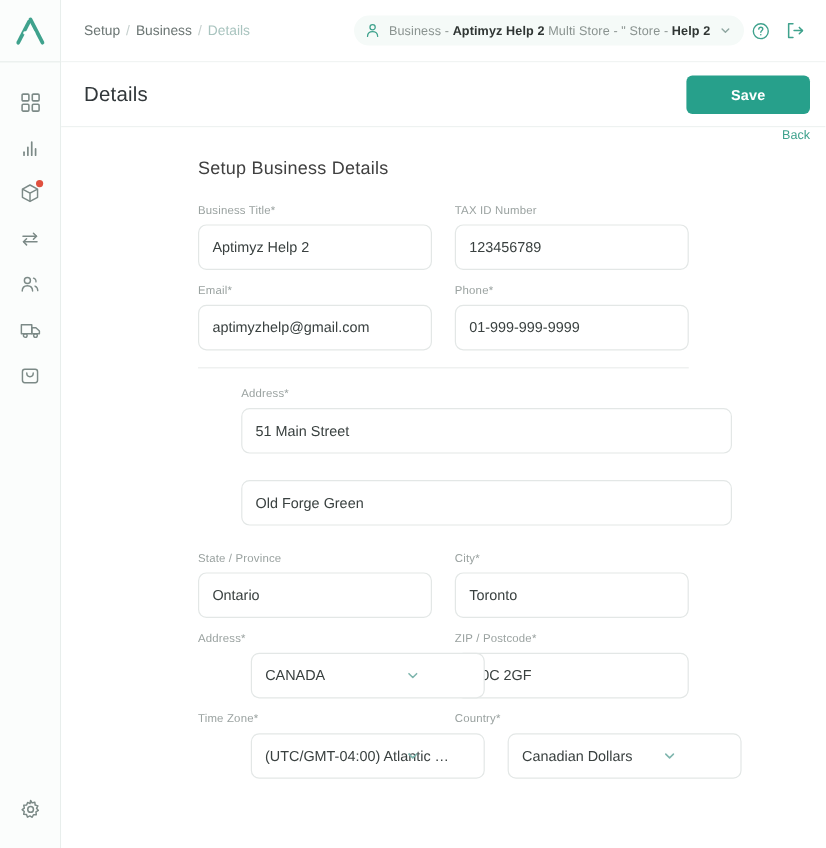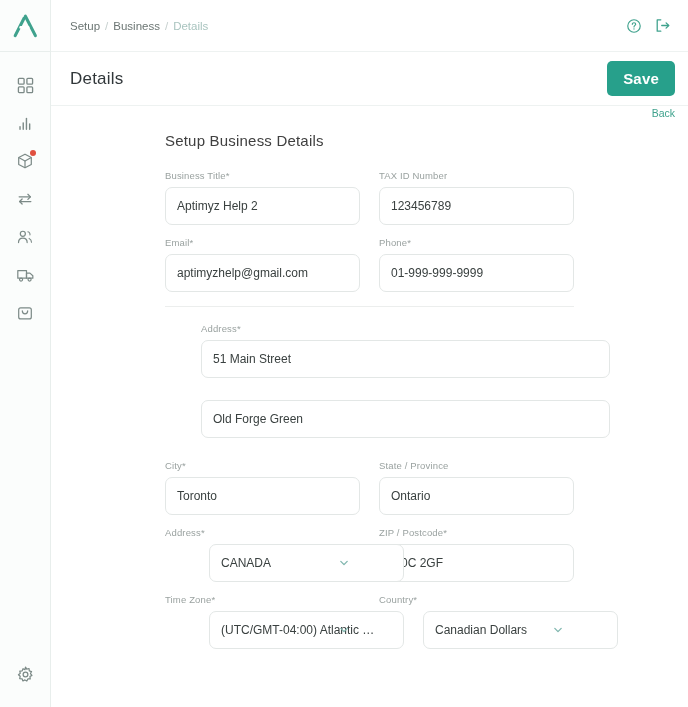--- a/index.html
+++ b/index.html
@@ -140,25 +140,25 @@
   .page-title {
     font-size: 17px;
     color: #31373a;
     font-weight: 400;
     letter-spacing: .2px;
   }
   .head-spacer { flex: 1 1 auto; }
   .save-btn {
     background: #27a08b;
     color: #ffffff;
-    font-size: 15px;
+    font-size: 12px;
     font-weight: 700;
     border: none;
     border-radius: 5px;
-    padding: 9px 16px;
+    padding: 9px 37px;
     cursor: pointer;
     font-family: "Liberation Sans", sans-serif;
     letter-spacing: .2px;
   }
   .back-link {
     position: absolute;
     right: 13px;
     top: 54px;
     font-size: 10.5px;
     color: #3fa28d;
@@ -332,20 +332,30 @@
       <div class="breadcrumb">
         <span class="crumb">Setup</span>
         <span class="crumb-sep">/</span>
         <span class="crumb">Business</span>
         <span class="crumb-sep">/</span>
         <span class="crumb current">Details</span>
       </div>
 
       <div class="topbar-spacer"></div>
 
+      <div class="account-chip">
+        <svg class="person-icon" width="13" height="13" viewBox="0 0 16 16" fill="none">
+          <circle cx="8" cy="4.6" r="2.7" stroke="#3fa28d" stroke-width="1.3"></circle>
+          <path d="M2.8 14 C2.8 10.6 5.2 9 8 9 C10.8 9 13.2 10.6 13.2 14" stroke="#3fa28d" stroke-width="1.3" stroke-linecap="round"></path>
+        </svg>
+        <span class="account-text">Business - <b>Aptimyz Help 2</b><span> Multi Store - " Store - </span><b>Help 2</b></span>
+        <svg class="chev" width="11" height="11" viewBox="0 0 12 12" fill="none">
+          <path d="M3 4.6 L6 7.6 L9 4.6" stroke="#8fa6a1" stroke-width="1.3" stroke-linecap="round" stroke-linejoin="round"></path>
+        </svg>
+      </div>
 
       <div class="topbar-btn">
         <svg width="16" height="16" viewBox="0 0 18 18" fill="none">
           <circle cx="9" cy="9" r="7" stroke="#3fa28d" stroke-width="1.3"></circle>
           <path d="M7.1 7.1 C7.1 5.9 8 5.3 9 5.3 C10.1 5.3 10.9 6 10.9 7 C10.9 8.3 9 8.4 9 10" stroke="#3fa28d" stroke-width="1.3" stroke-linecap="round"></path>
           <circle cx="9" cy="12.3" r="0.75" fill="#3fa28d"></circle>
         </svg>
       </div>
 
       <div class="topbar-btn">
@@ -406,26 +416,26 @@
         <div class="row">
           <div class="col wide">
             <input class="f-input" type="text" value="Old Forge Green" style="">
           </div>
         </div>
 
         <div class="gap-sm"></div>
 
         <div class="row">
           <div class="col">
+            <label class="f-label">State / Province</label>
+            <input class="f-input" type="text" value="Ontario" style="">
+          </div>
+          <div class="col">
             <label class="f-label">City*</label>
             <input class="f-input" type="text" value="Toronto" style="">
-          </div>
-          <div class="col">
-            <label class="f-label">State / Province</label>
-            <input class="f-input" type="text" value="Ontario" style="">
           </div>
         </div>
 
         <div class="row">
           <div class="col">
             <label class="f-label">Address*</label>
             <div class="select-wrap">
               <input class="f-input" type="text" value="CANADA" style="">
               <svg class="sel-chev" width="12" height="12" viewBox="0 0 12 12" fill="none">
                 <path d="M2.8 4.4 L6 7.6 L9.2 4.4" stroke="#7fb6ae" stroke-width="1.3" stroke-linecap="round" stroke-linejoin="round"></path>

